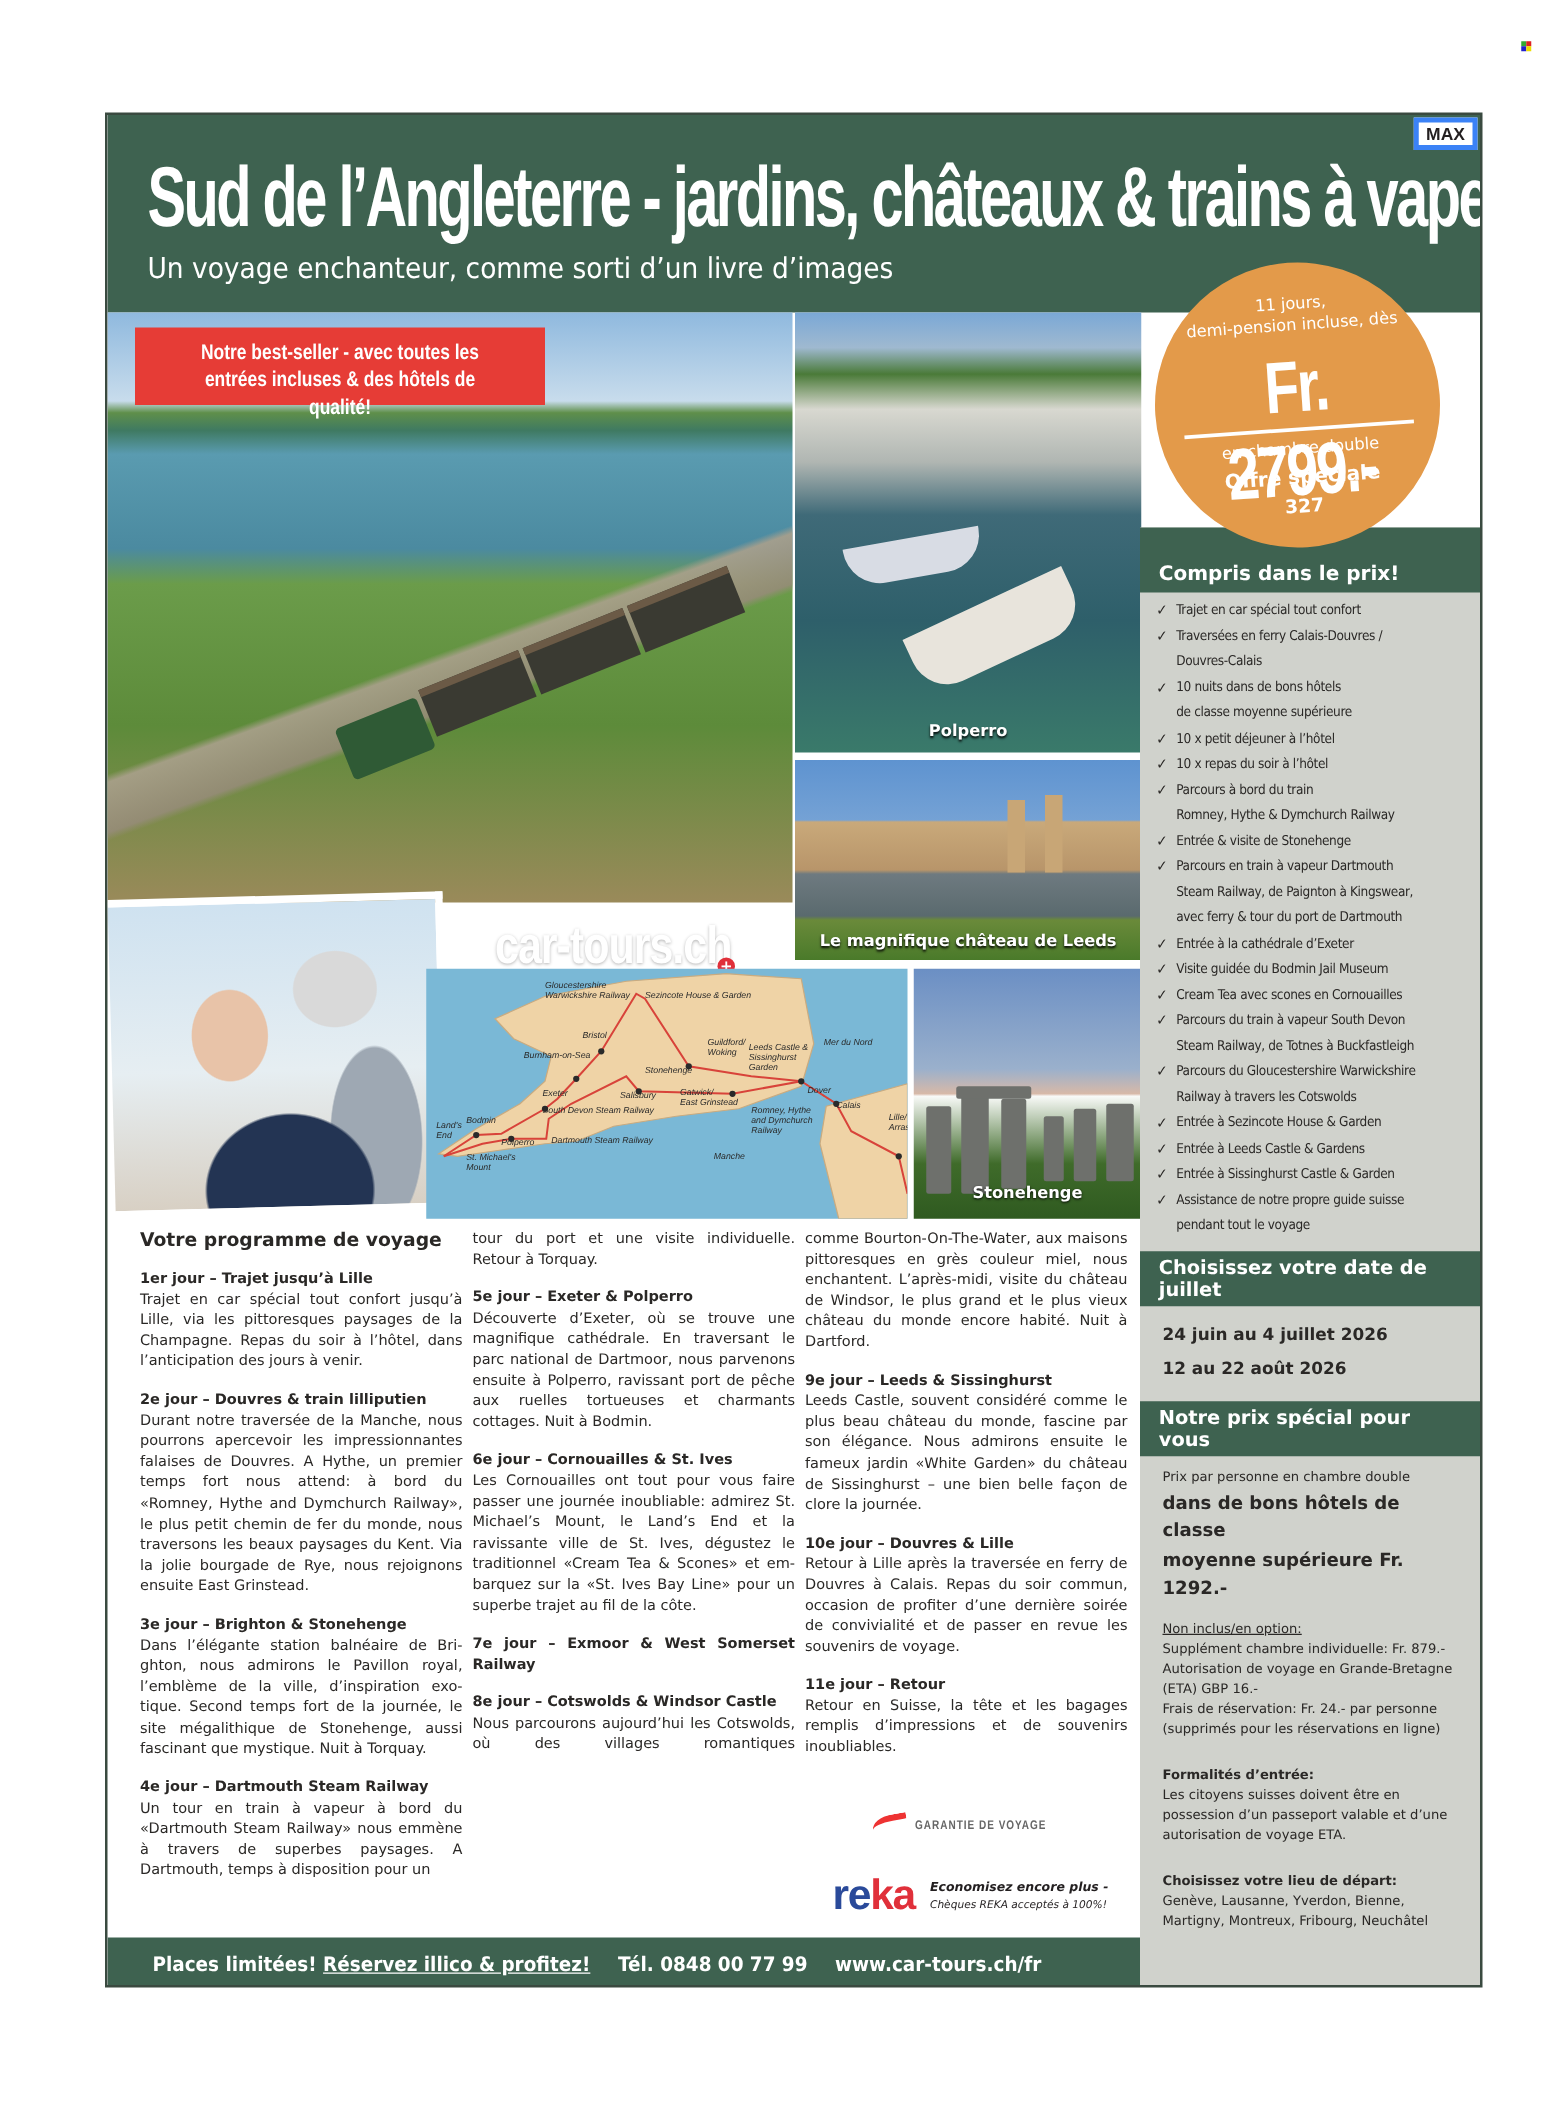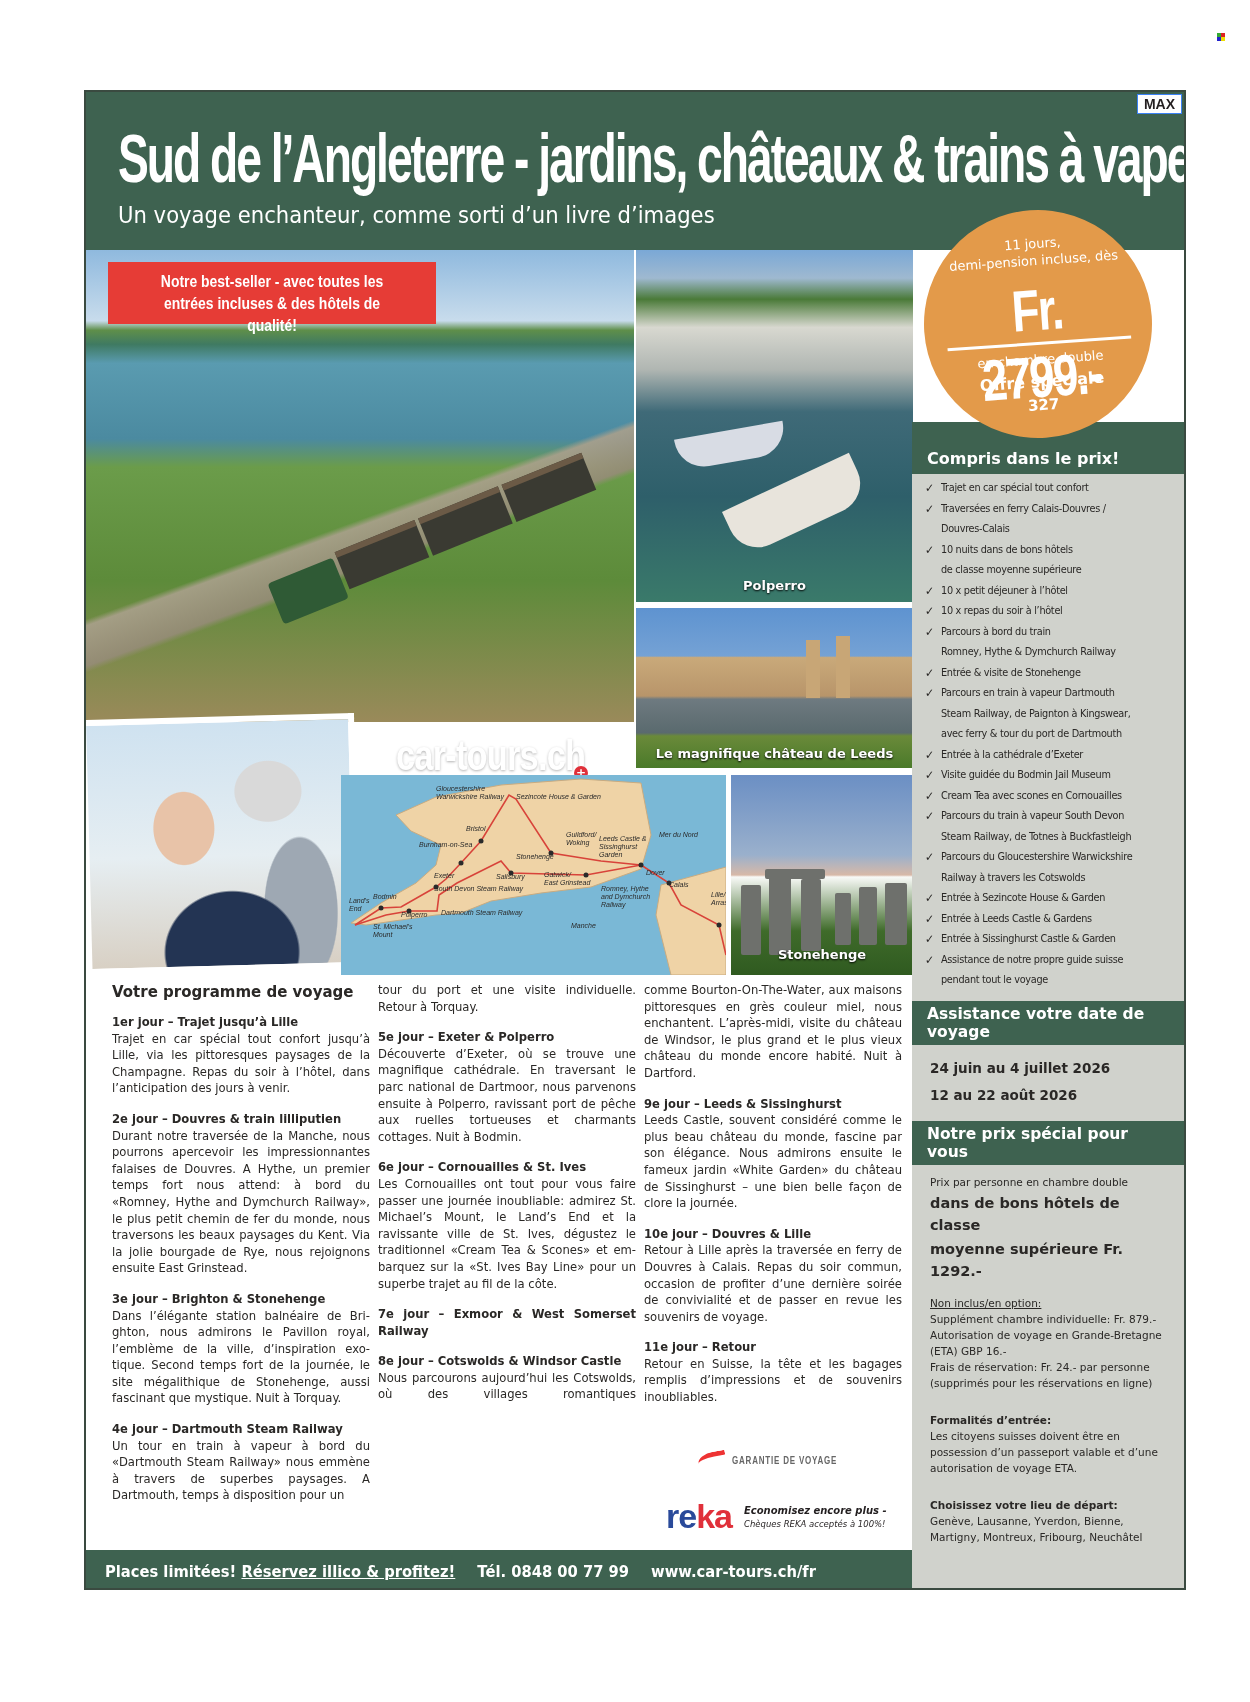--- a/index.html
+++ b/index.html
@@ -5,21 +5,21 @@
   * { box-sizing: border-box; margin: 0; padding: 0; }
   html, body { width: 1250px; height: 1702px; background: #ffffff; overflow: hidden; }
   body { position: relative; font-family: "DejaVu Sans", sans-serif; color: #231f20; }
 
   .corner-mark { position: absolute; left: 1217px; top: 33px; width: 8px; height: 8px; }
   .corner-mark i { position: absolute; width: 4px; height: 4px; }
 
   .frame { position: absolute; left: 84px; top: 90px; width: 1102px; height: 1500px; border: 2px solid #3a4a40; background: #fff; overflow: hidden; }
 
   .header { position: absolute; left: 0; top: 0; width: 100%; height: 158px; background: #3e6250; }
-  .max-badge { position: absolute; right: 2px; top: 2px; background: #fff; color: #231f20; font-family: "Liberation Sans", sans-serif; font-weight: bold; font-size: 14px; padding: 1px 6px; border: 1px solid #3b82f6; }
+  .max-badge { position: absolute; right: 2px; top: 2px; background: #fff; color: #231f20; font-family: "Liberation Sans", sans-serif; font-weight: bold; font-size: 14px; padding: 1px 6px; border: 4px solid #3b82f6; }
   .title { position: absolute; left: 32px; top: 28px; color: #fff; font-family: "Liberation Sans", sans-serif; font-weight: bold; font-size: 68px; letter-spacing: -3px; transform: scaleX(0.68); transform-origin: left top; white-space: nowrap; line-height: 76px; }
   .subtitle { position: absolute; left: 32px; top: 110px; color: #fff; font-family: "DejaVu Sans", sans-serif; font-size: 23px; white-space: nowrap; transform: scaleX(0.92); transform-origin: left top; }
 
   
   .photo { position: absolute; overflow: hidden; }
   .ph-coast { left: 0; top: 158px; width: 548px; height: 472px;
     background:
       linear-gradient(160deg, transparent 55%, rgba(170,160,140,0.9) 56%, rgba(150,140,120,0.9) 62%, transparent 63%),
       linear-gradient(180deg, #8fb9de 0%, #c8dcec 15%, #5f8f4a 17%, #3f7a62 20%, #5a9bb0 24%, #4b8aa0 40%, #6b9c4a 46%, #5d8b3a 70%, #9a8a5a 100%); }
   .train { position: absolute; left: 180px; top: 330px; width: 360px; height: 70px; transform: rotate(-22deg); transform-origin: left top; }
@@ -105,21 +105,21 @@
   .guarantee { position: absolute; left: 612px; top: 1360px; display: flex; align-items: center; gap: 6px; }
   .guarantee .swoosh { width: 28px; height: 16px; border-top: 5px solid #e33; border-radius: 60% 0 0 0; transform: rotate(-10deg); }
   .guarantee .g-txt { font-family: "Liberation Sans", sans-serif; font-size: 10px; letter-spacing: 1px; color: #666; font-weight: bold; transform: scaleX(0.8); transform-origin: left; }
   .reka { position: absolute; left: 580px; top: 1405px; display: flex; align-items: center; gap: 12px; }
   .reka .logo-r { font-family: "Liberation Sans", sans-serif; font-weight: bold; font-size: 34px; letter-spacing: -1px; }
   .reka .logo-r .re { color: #2a4a9a; }
   .reka .logo-r .ka { color: #e0303a; }
   .reka .r1 { font-size: 10px; font-weight: bold; font-style: italic; color: #231f20; }
   .reka .r2 { font-size: 8.5px; font-style: italic; color: #231f20; margin-top: 3px; }
 
-  .footer { position: absolute; left: 0; top: 1458px; width: 826px; height: 42px; background: #3e6250; color: #fff; display: flex; align-items: center; padding-left: 19px; font-weight: bold; font-size: 16px; white-space: nowrap; }
+  .footer { position: absolute; left: 0; top: 1458px; width: 826px; height: 42px; background: #3e6250; color: #fff; display: flex; align-items: center; padding-left: 36px; font-weight: bold; font-size: 16px; white-space: nowrap; }
   .footer .f1 { transform: scaleX(0.92); transform-origin: left; display: flex; gap: 24px; }
   .footer .link { text-decoration: underline; }
 </style>
 </head>
 <body>
 
 <div class="corner-mark">
   <i style="left:0;top:0;background:#33aa33"></i>
     <i style="left:4px;top:0;background:#dd2222"></i>
   <i style="left:0;top:4px;background:#2222cc"></i>
@@ -322,21 +322,21 @@
           <span class="check">✓</span>
           <span class="txt">Entrée à Sissinghurst Castle &amp; Garden</span>
         </li>
         <li>
           <span class="check">✓</span>
           <span class="txt">Assistance de notre propre guide suisse
 pendant tout le voyage</span>
         </li>
       </ul>
 
-    <div class="sb-head sb-dates-head">Assistance votre date de voyage</div>
+    <div class="sb-head sb-dates-head">Choisissez votre date de juillet</div>
     <div class="sb-dates">
       <div>24 juin au 4 juillet 2026</div>
       <div>12 au 22 août 2026</div>
     </div>
 
     <div class="sb-head sb-price-head">Notre prix spécial pour vous</div>
     <div class="sb-price">
       <div class="small">Prix par personne en chambre double</div>
       <div class="big">dans de bons hôtels de classe</div>
       <div class="big">moyenne supérieure   Fr. 1292.-</div>

